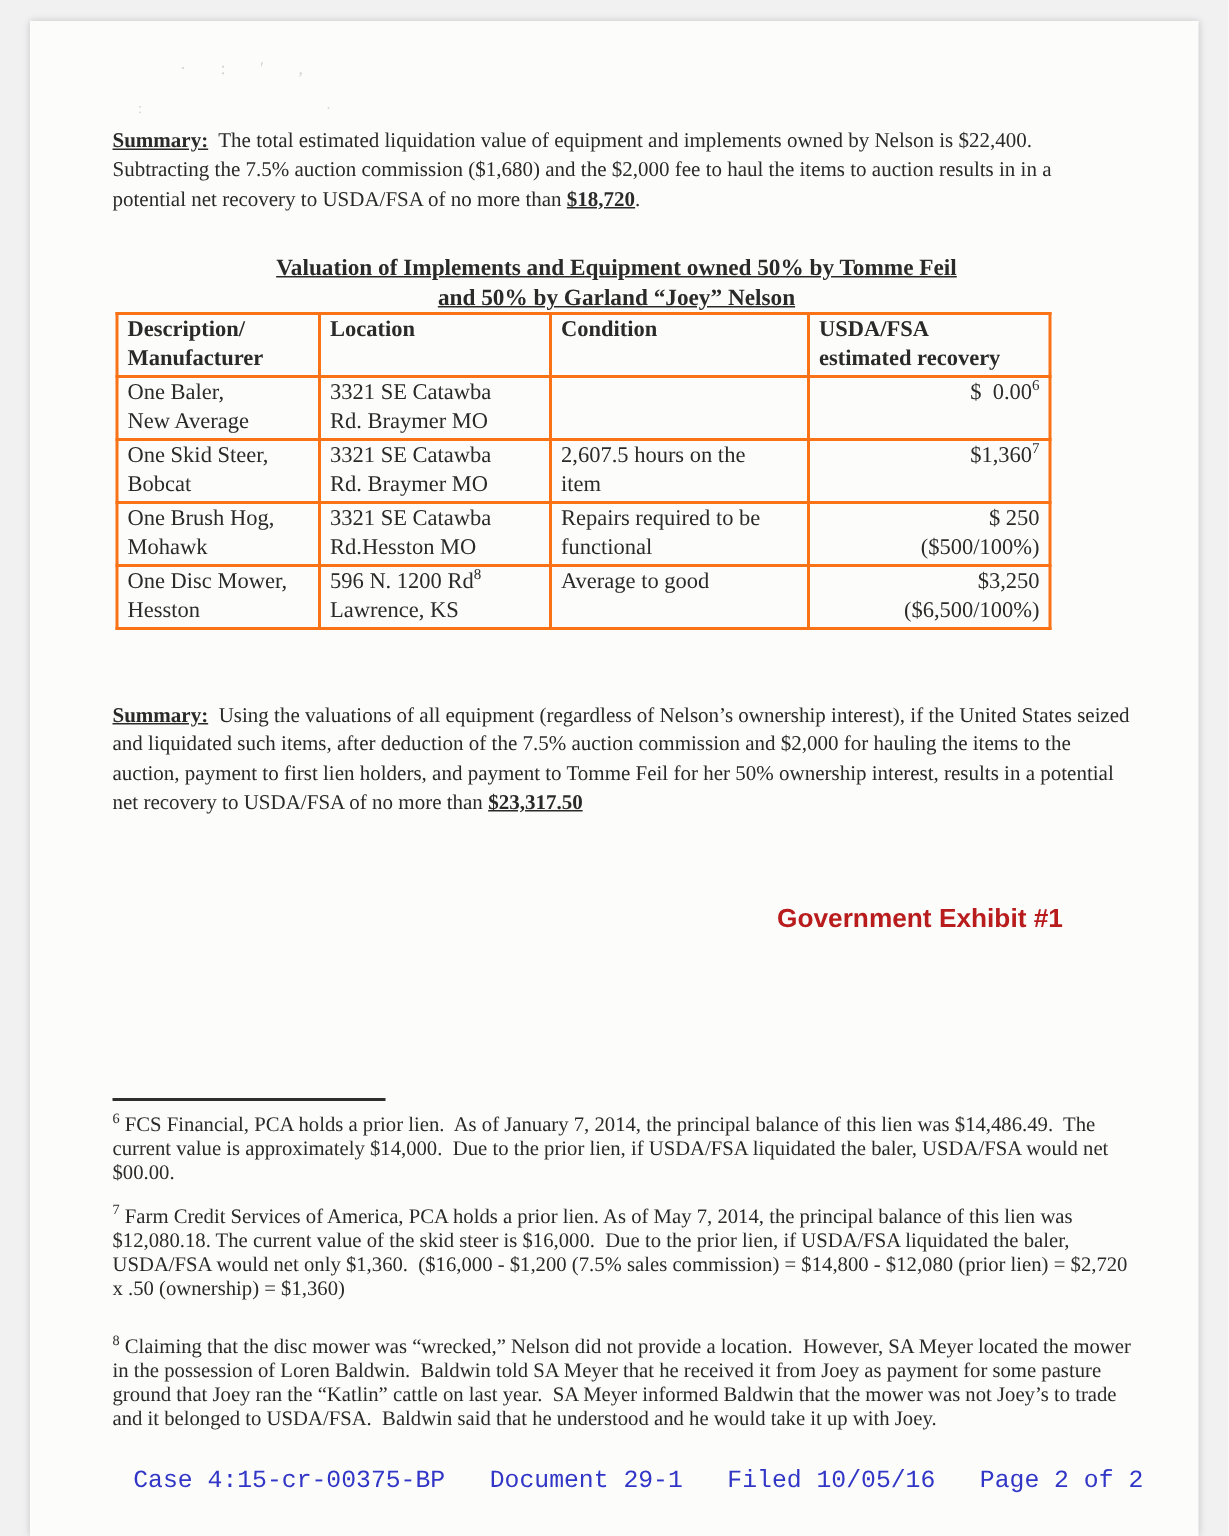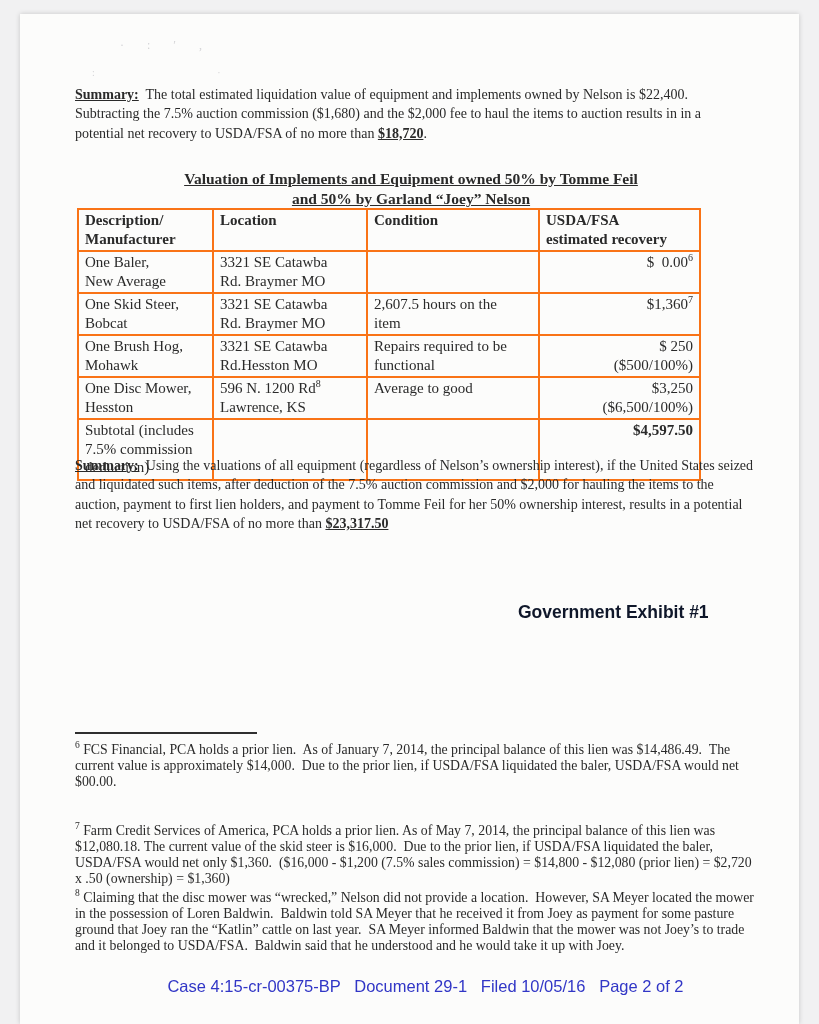--- a/index.html
+++ b/index.html
@@ -23,21 +23,21 @@
   .artifacts { top:24px; left:100px; width:300px; height:50px;
     color:#d3d3d6; font-size:12px; letter-spacing:10px; }
   .artifacts .row2 { margin-top:14px; margin-left:-28px; letter-spacing:60px; font-size:10px; }
 
   
   .para {
     font-size:14px; line-height:19.3px;
     white-space:pre-wrap; text-align:left;
   }
   .p1 { top:71px; left:55px; width:676px; }
-  .p2 { top:442px; left:55px; width:682px; }
+  .p2 { top:454px; left:55px; width:682px; }
   .lbl { font-weight:bold; text-decoration:underline; }
   .amt { font-weight:bold; text-decoration:underline; }
 
   
   .tbl-title { top:143px; left:35px; width:712px; text-align:center;
     font-weight:bold; font-size:15.5px; line-height:20px;margin-top:12px; }
   .tbl-title span { text-decoration:underline; }
 
   
   .vtable-wrap { top:194px; left:57px; }
@@ -67,26 +67,26 @@
     font-weight:bold; font-size:17.5px; }
 
   
   .sepline { top:718px; left:55px; width:182px; border-top:2.5px solid #2f2f2f; }
   .fn {
     font-size:13.8px; line-height:16.1px;
     white-space:pre-wrap; width:684px; left:55px;
   }
   .fn sup { font-size:9.5px; line-height:0; }
   .fn6 { top:728px; }
-  .fn7 { top:789px;margin-top:20px; }
+  .fn7 { top:789px; }
   .fn8 { top:876px; }
 
   
   .footer { top:963px; left:0; width:779px; text-align:center;
-    font-family:Liberation Sans, sans-serif;
+    font-family:Liberation Mono, monospace;
     font-size:16.5px; white-space:pre;
     transform:translateX(16px); }
 </style>
 </head>
 <body>
 
 <div class="page">
 
   <div class="abs artifacts" aria-hidden="true">
     <div>· : ′ ,</div>
@@ -195,39 +195,27 @@
         <td>
           <div>Average to good</div>
               <div></div>
         </td>
         <td class="rec">
           <div><span>$3,250</span><sup></sup></div>
           <div>($6,500/100%)</div>
         </td>
       </tr>
 
-      <tr class="subtotal">
-        <td>
-          <div>Subtotal (includes</div>
-          <div>7.5% commission</div>
-          <div>deduction)</div>
-        </td>
-        <td></td>
-        <td></td>
-        <td class="rec">
-          <div class="bold">$4,597.50</div>
-        </td>
-      </tr>
     </tbody>
       </table>
   </div>
 
   <div class="abs para p2"><span class="lbl">Summary:</span><span>  Using the valuations of all equipment (regardless of Nelson’s ownership interest), if the United States seized and liquidated such items, after deduction of the 7.5% auction commission and $2,000 for hauling the items to the auction, payment to first lien holders, and payment to Tomme Feil for her 50% ownership interest, results in a potential net recovery to USDA/FSA of no more than </span><span class="amt">$23,317.50</span></div>
 
-  <div class="abs exhibit" style="color: #0f172a;">Government Exhibit #1</div>
+  <div class="abs exhibit" style="color: #b91c1c;">Government Exhibit #1</div>
 
   <div class="abs sepline"></div>
 
   <div class="abs fn fn6"><sup>6</sup><span> FCS Financial, PCA holds a prior lien.  As of January 7, 2014, the principal balance of this lien was $14,486.49.  The current value is approximately $14,000.  Due to the prior lien, if USDA/FSA liquidated the baler, USDA/FSA would net $00.00.</span></div>
 
   <div class="abs fn fn7"><sup>7</sup><span> Farm Credit Services of America, PCA holds a prior lien. As of May 7, 2014, the principal balance of this lien was $12,080.18. The current value of the skid steer is $16,000.  Due to the prior lien, if USDA/FSA liquidated the baler, USDA/FSA would net only $1,360.  ($16,000 - $1,200 (7.5% sales commission) = $14,800 - $12,080 (prior lien) = $2,720 x .50 (ownership) = $1,360)</span></div>
 
   <div class="abs fn fn8"><sup>8</sup><span> Claiming that the disc mower was “wrecked,” Nelson did not provide a location.  However, SA Meyer located the mower in the possession of Loren Baldwin.  Baldwin told SA Meyer that he received it from Joey as payment for some pasture ground that Joey ran the “Katlin” cattle on last year.  SA Meyer informed Baldwin that the mower was not Joey’s to trade and it belonged to USDA/FSA.  Baldwin said that he understood and he would take it up with Joey.</span></div>
 
   <div class="abs footer" style="color: rgb(49, 54, 198);">Case 4:15-cr-00375-BP   Document 29-1   Filed 10/05/16   Page 2 of 2</div>

